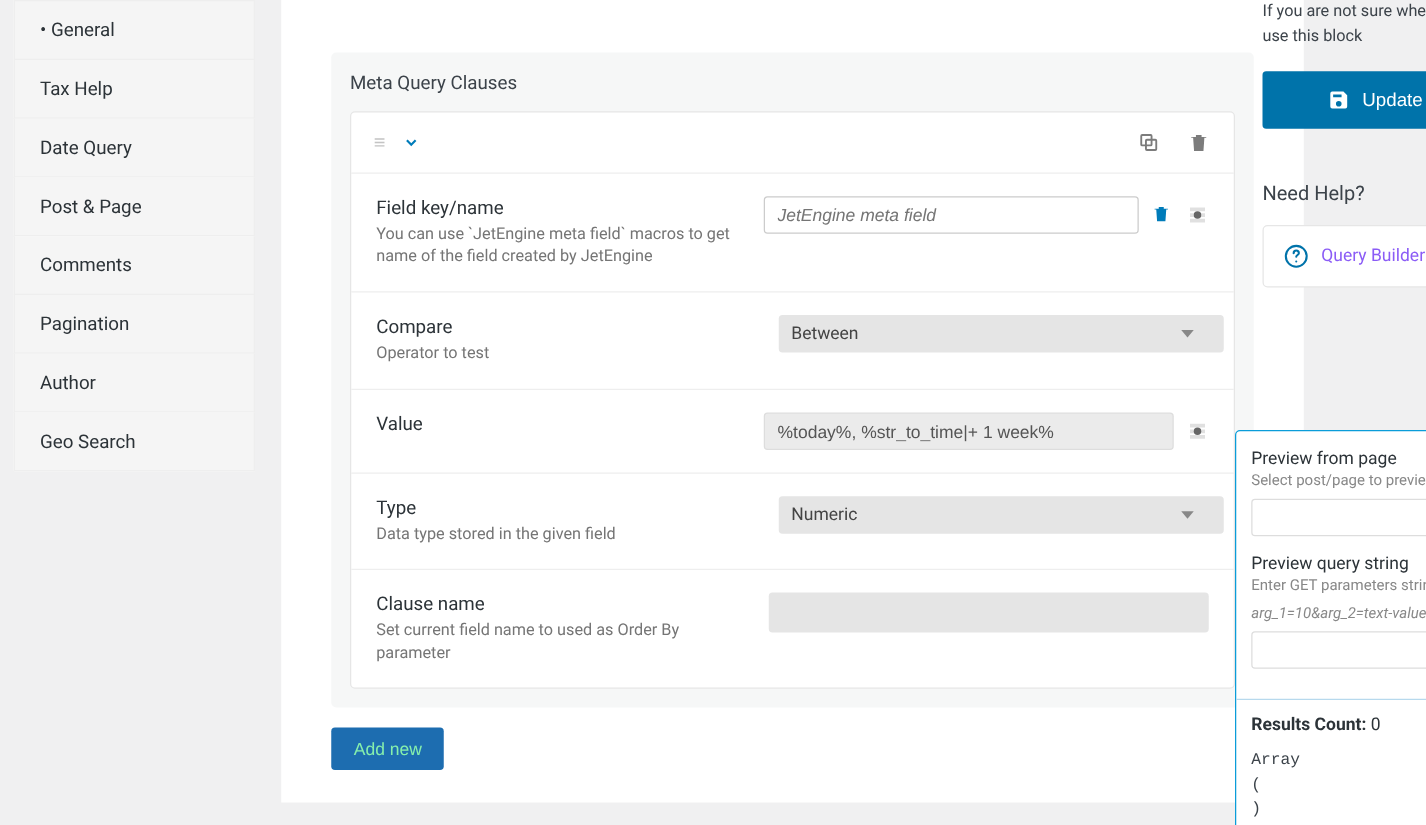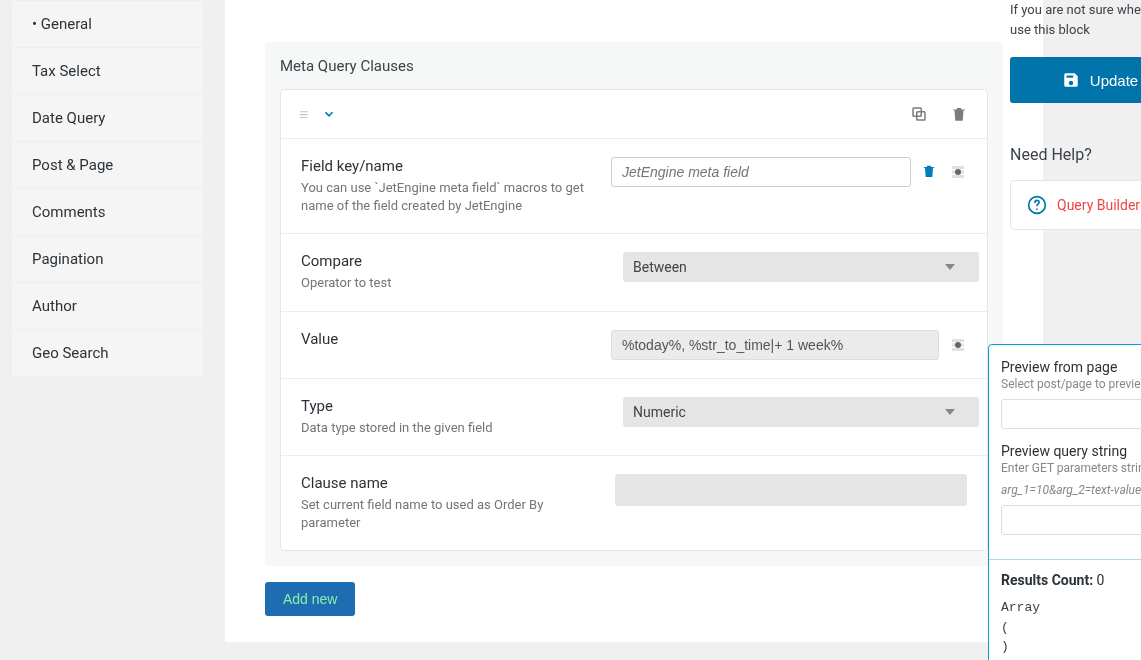--- a/index.html
+++ b/index.html
@@ -243,21 +243,21 @@
       display: flex;
       align-items: center;
       gap: 10px;
     }
     .help-icon {
       width: 20px;
       height: 20px;
       color: #0073aa;
     }
     .help-link {
-      color: #ef4444;
+      color: #8b5cf6;
       font-size: 14px;
     }
     .preview-box {
       position: absolute;
       left: 988px;
       top: 344px;
       width: 200px;
       background: #fff;
       border: 1px solid #0a9dd9;
       border-radius: 4px;
@@ -298,21 +298,21 @@
       color: #3c434a;
       white-space: pre;
       line-height: 1.5;
     }
   </style>
 </head>
 <body>
 
 <div class="sidebar">
   <div class="sidebar-item has-bullet">General</div>
-  <div class="sidebar-item">Tax Select</div>
+  <div class="sidebar-item">Tax Help</div>
   <div class="sidebar-item">Date Query</div>
   <div class="sidebar-item">Post &amp; Page</div>
   <div class="sidebar-item">Comments</div>
   <div class="sidebar-item">Pagination</div>
   <div class="sidebar-item">Author</div>
   <div class="sidebar-item">Geo Search</div>
 </div>
 
 <div class="main">
   <div class="panel">

